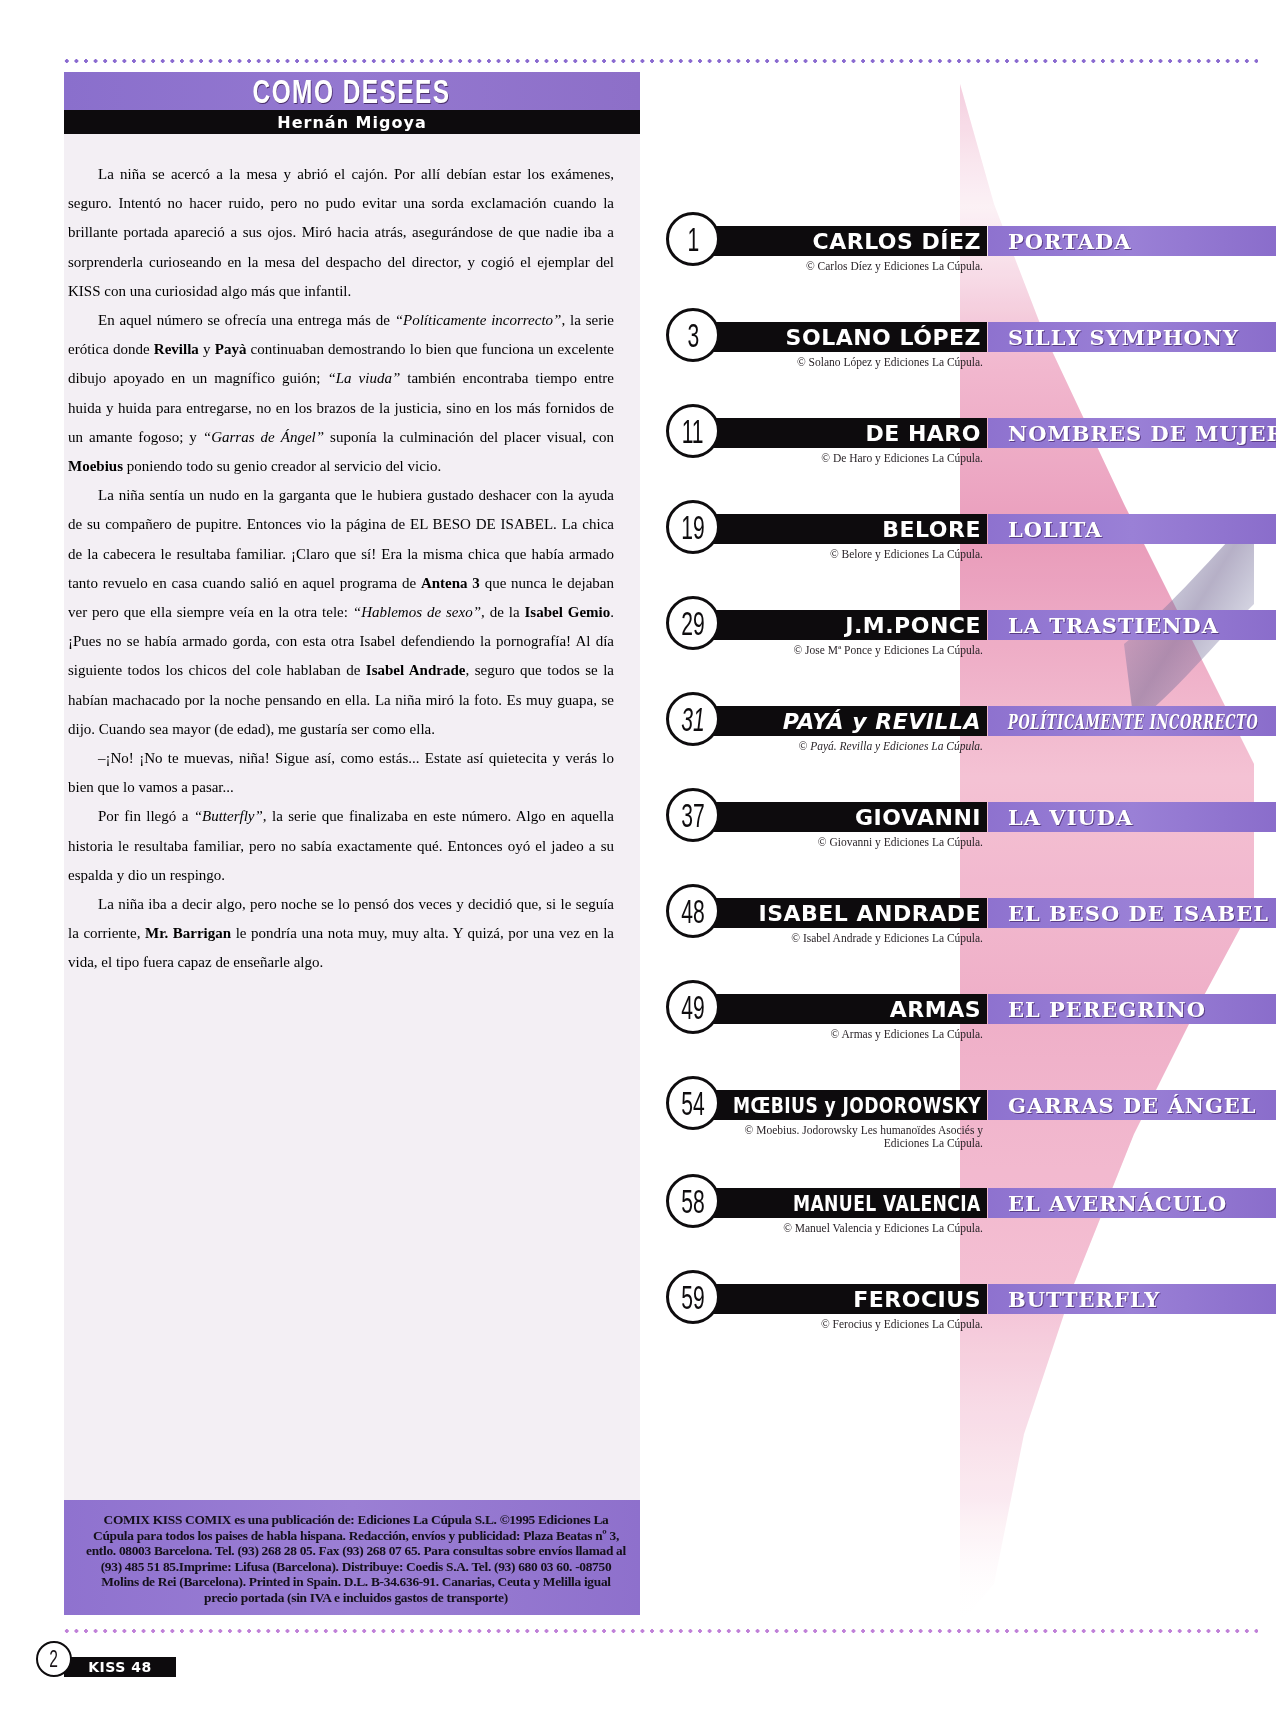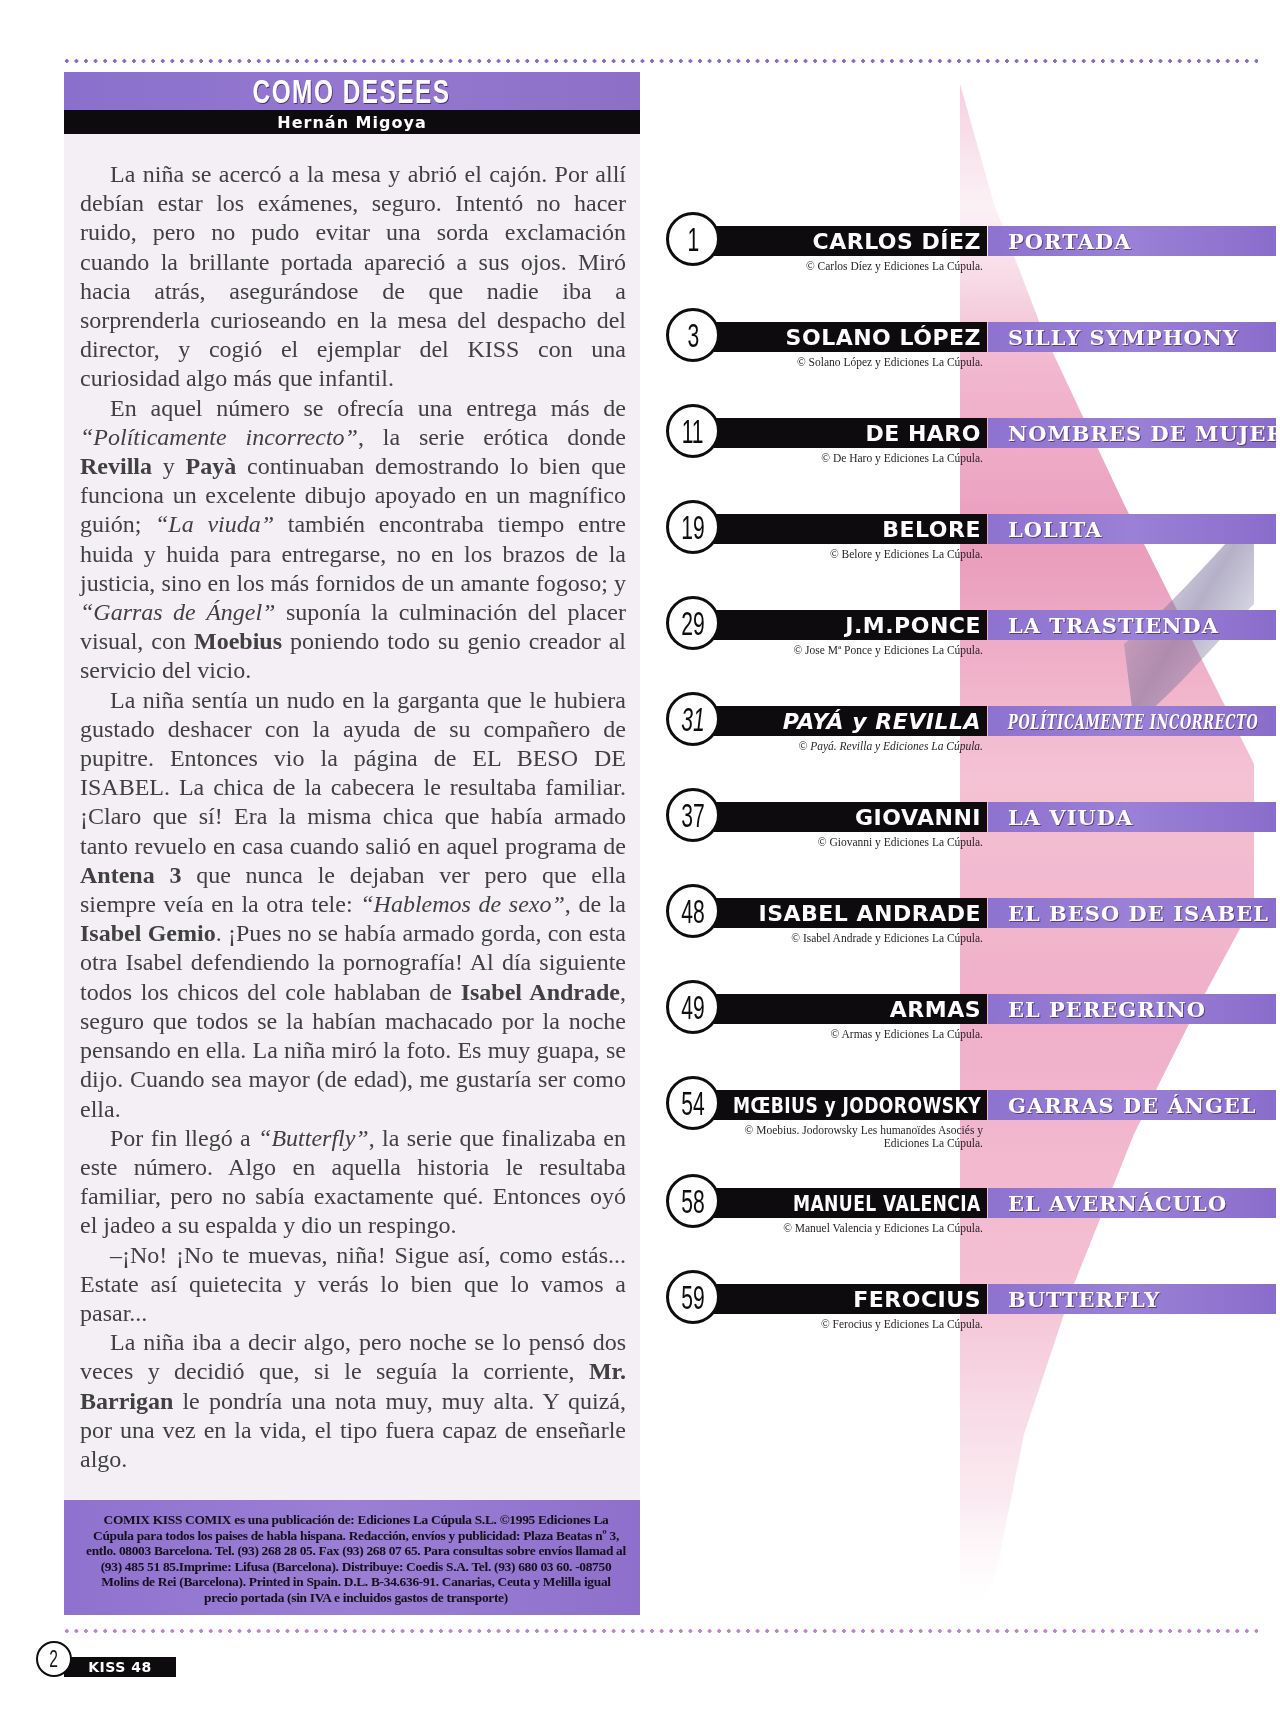--- a/index.html
+++ b/index.html
@@ -36,23 +36,23 @@
     }
     .author-bar {
       position: absolute; left: 0; top: 38px; width: 576px; height: 24px;
       background: #0d0b0d; display: flex; align-items: center; justify-content: center;
     }
     .author-bar span {
       font-family: "DejaVu Sans", sans-serif; font-weight: 700; font-size: 16px;
       color: #fff; letter-spacing: 1px;
     }
     .body-text {
-      position: absolute; left: 16px; top: 88px; width: 546px;
-      font-family: "Liberation Serif", serif; font-size: 24px; line-height: 29.2px;
-      text-align: justify; color: #404040;
+      position: absolute; left: 4px; top: 88px; width: 546px;
+      font-family: "Liberation Serif", serif; font-size: 15px; line-height: 29.2px;
+      text-align: justify; color: #000000;
     }
     .body-text p { margin: 0; text-indent: 30px; }
     .body-text b { font-weight: 700; }
     .body-text i { font-style: italic; }
     .colophon {
       position: absolute; left: 0; top: 1428px; width: 576px; height: 115px;
       background: linear-gradient(90deg, #8f72cf 0%, #9b7fd4 50%, #8e70cc 100%);
     }
     .colophon p {
       margin: 0; padding: 12px 14px 0 22px;
@@ -144,22 +144,22 @@
   <div class="title-bar">
     <span>COMO DESEES</span>
   </div>
   <div class="author-bar">
     <span>Hernán Migoya</span>
   </div>
   <div class="body-text" id="body-text">
       <p><span>La niña se acercó a la mesa y abrió el cajón. Por allí debían estar los exámenes, seguro. Intentó no hacer ruido, pero no pudo evitar una sorda exclamación cuando la brillante portada apareció a sus ojos. Miró hacia atrás, asegurándose de que nadie iba a sorprenderla curioseando en la mesa del despacho del director, y cogió el ejemplar del KISS con una curiosidad algo más que infantil.</span></p>
       <p><span>En aquel número se ofrecía una entrega más de </span><i>“Políticamente incorrecto”</i><span>, la serie erótica donde </span><b>Revilla</b><span> y </span><b>Payà</b><span> continuaban demostrando lo bien que funciona un excelente dibujo apoyado en un magnífico guión; </span><i>“La viuda”</i><span> también encontraba tiempo entre huida y huida para entregarse, no en los brazos de la justicia, sino en los más fornidos de un amante fogoso; y </span><i>“Garras de Ángel”</i><span> suponía la culminación del placer visual, con </span><b>Moebius</b><span> poniendo todo su genio creador al servicio del vicio.</span></p>
       <p><span>La niña sentía un nudo en la garganta que le hubiera gustado deshacer con la ayuda de su compañero de pupitre. Entonces vio la página de EL BESO DE ISABEL. La chica de la cabecera le resultaba familiar. ¡Claro que sí! Era la misma chica que había armado tanto revuelo en casa cuando salió en aquel programa de </span><b>Antena 3</b><span> que nunca le dejaban ver pero que ella siempre veía en la otra tele: </span><i>“Hablemos de sexo”</i><span>, de la </span><b>Isabel Gemio</b><span>. ¡Pues no se había armado gorda, con esta otra Isabel defendiendo la pornografía! Al día siguiente todos los chicos del cole hablaban de </span><b>Isabel Andrade</b><span>, seguro que todos se la habían machacado por la noche pensando en ella. La niña miró la foto. Es muy guapa, se dijo. Cuando sea mayor (de edad), me gustaría ser como ella.</span></p>
+      <p><span>–¡No! ¡No te muevas, niña! Sigue así, como estás... Estate así quietecita y verás lo bien que lo vamos a pasar...</span></p>
       <p><span>Por fin llegó a </span><i>“Butterfly”</i><span>, la serie que finalizaba en este número. Algo en aquella historia le resultaba familiar, pero no sabía exactamente qué. Entonces oyó el jadeo a su espalda y dio un respingo.</span></p>
-      <p><span>–¡No! ¡No te muevas, niña! Sigue así, como estás... Estate así quietecita y verás lo bien que lo vamos a pasar...</span></p>
       <p><span>La niña iba a decir algo, pero noche se lo pensó dos veces y decidió que, si le seguía la corriente, </span><b>Mr. Barrigan</b><span> le pondría una nota muy, muy alta. Y quizá, por una vez en la vida, el tipo fuera capaz de enseñarle algo.</span></p>
     </div>
   <div class="colophon">
     <p>COMIX KISS COMIX es una publicación de: Ediciones La Cúpula S.L. ©1995 Ediciones La Cúpula para todos los paises de habla hispana. Redacción, envíos y publicidad: Plaza Beatas nº 3, entlo. 08003 Barcelona. Tel. (93) 268 28 05. Fax (93) 268 07 65. Para consultas sobre envíos llamad al (93) 485 51 85.Imprime: Lifusa (Barcelona). Distribuye: Coedis S.A. Tel. (93) 680 03 60. -08750 Molins de Rei (Barcelona). Printed in Spain.  D.L. B-34.636-91. Canarias, Ceuta y Melilla igual precio portada  (sin IVA e incluidos gastos de transporte)</p>
   </div>
 </div>
 
 <div id="toc">
     <div class="entry" style="top: 218px;">
       <div class="num">

